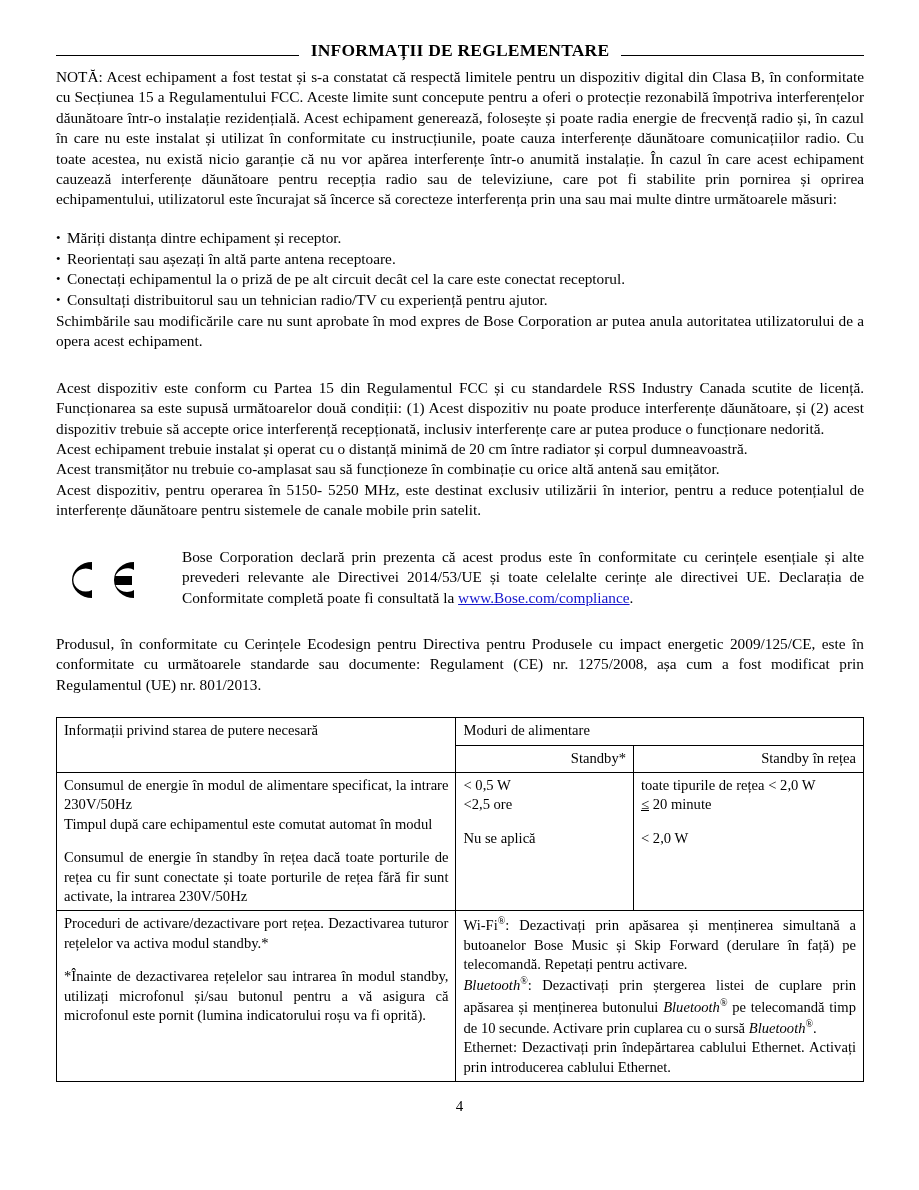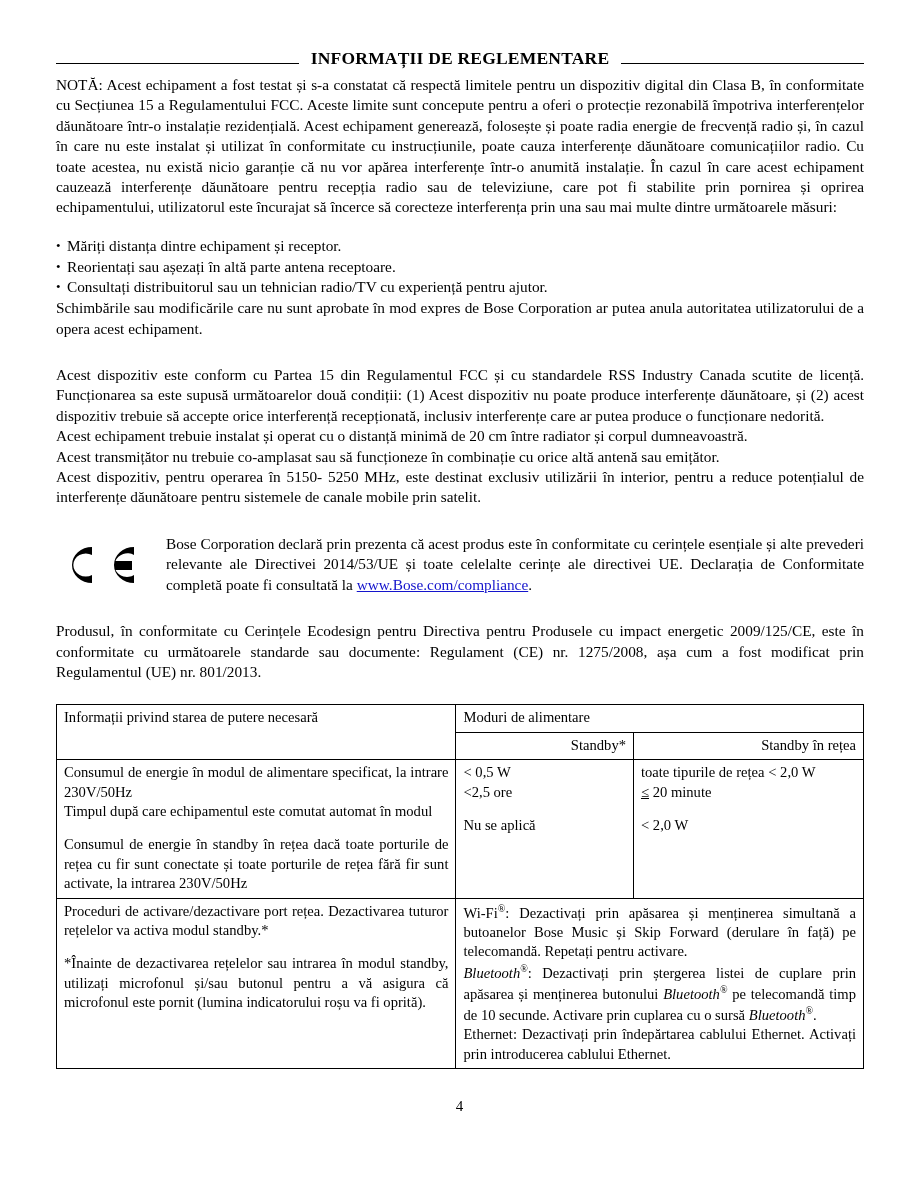--- a/index.html
+++ b/index.html
@@ -16,21 +16,21 @@
     width: 919px;
     height: 1190px;
     margin: 0 auto;
     background: #ffffff;
     overflow: hidden;
     box-sizing: border-box;
   }
   .content {
     position: absolute;
     left: 56px;
-    top: 48px;
+    top: 40px;
     width: 808px;
   }
 
   
   .doc-header {
     display: flex;
     align-items: center;
     gap: 8px;
     margin-bottom: 6px;
   }
@@ -78,22 +78,22 @@
     content: "\2022";
     display: inline-block;
     width: 11px;
     font-size: 13px;
     vertical-align: 1px;
   }
 
   
   .ce-block {
     display: flex;
-    align-items: center;
-    gap: 0;
+    align-items: flex-end;
+    gap: 16px;
   }
   .ce-mark {
     width: 110px;
     flex: 0 0 110px;
     padding-left: 6px;
     padding-top: 4px;
     box-sizing: border-box;
   }
   .ce-text {
     flex: 1 1 auto;
@@ -169,20 +169,21 @@
       <span class="rule right"></span>
     </div>
 
     <p class="body-text"><span class="b">NOTĂ:</span><span> Acest echipament a fost testat și s-a constatat că respectă limitele pentru un dispozitiv digital din Clasa B, în conformitate cu Secțiunea 15 a Regulamentului FCC. Aceste limite sunt concepute pentru a oferi o protecție rezonabilă împotriva interferențelor dăunătoare într-o instalație rezidențială. Acest echipament generează, folosește și poate radia energie de frecvență radio și, în cazul în care nu este instalat și utilizat în conformitate cu instrucțiunile, poate cauza interferențe dăunătoare comunicațiilor radio. Cu toate acestea, nu există nicio garanție că nu vor apărea interferențe într-o anumită instalație. În cazul în care acest echipament cauzează interferențe dăunătoare pentru recepția radio sau de televiziune, care pot fi stabilite prin pornirea și oprirea echipamentului, utilizatorul este încurajat să încerce să corecteze interferența prin una sau mai multe dintre următoarele măsuri:</span></p>
 
     <div class="gap-md"></div>
 
     <ul class="bullets">
       <li>Măriți distanța dintre echipament și receptor.</li>
       <li>Reorientați sau așezați în altă parte antena receptoare.</li>
+      <li>Conectați echipamentul la o priză de pe alt circuit decât cel la care este conectat receptorul.</li>
       <li>Consultați distribuitorul sau un tehnician radio/TV cu experiență pentru ajutor.</li>
     </ul>
 
     <p class="body-text">Schimbările sau modificările care nu sunt aprobate în mod expres de Bose Corporation ar putea anula autoritatea utilizatorului de a opera acest echipament.</p>
 
     <div class="gap-lg"></div>
 
     <p class="body-text">Acest dispozitiv este conform cu Partea 15 din Regulamentul FCC și cu standardele RSS Industry Canada scutite de licență. Funcționarea sa este supusă următoarelor două condiții: (1) Acest dispozitiv nu poate produce interferențe dăunătoare, și (2) acest dispozitiv trebuie să accepte orice interferență recepționată, inclusiv interferențe care ar putea produce o funcționare nedorită.</p>
     <p class="body-text nojust">Acest echipament trebuie instalat și operat cu o distanță minimă de 20 cm între radiator și corpul dumneavoastră.</p>
     <p class="body-text nojust">Acest transmițător nu trebuie co-amplasat sau să funcționeze în combinație cu orice altă antenă sau emițător.</p>

